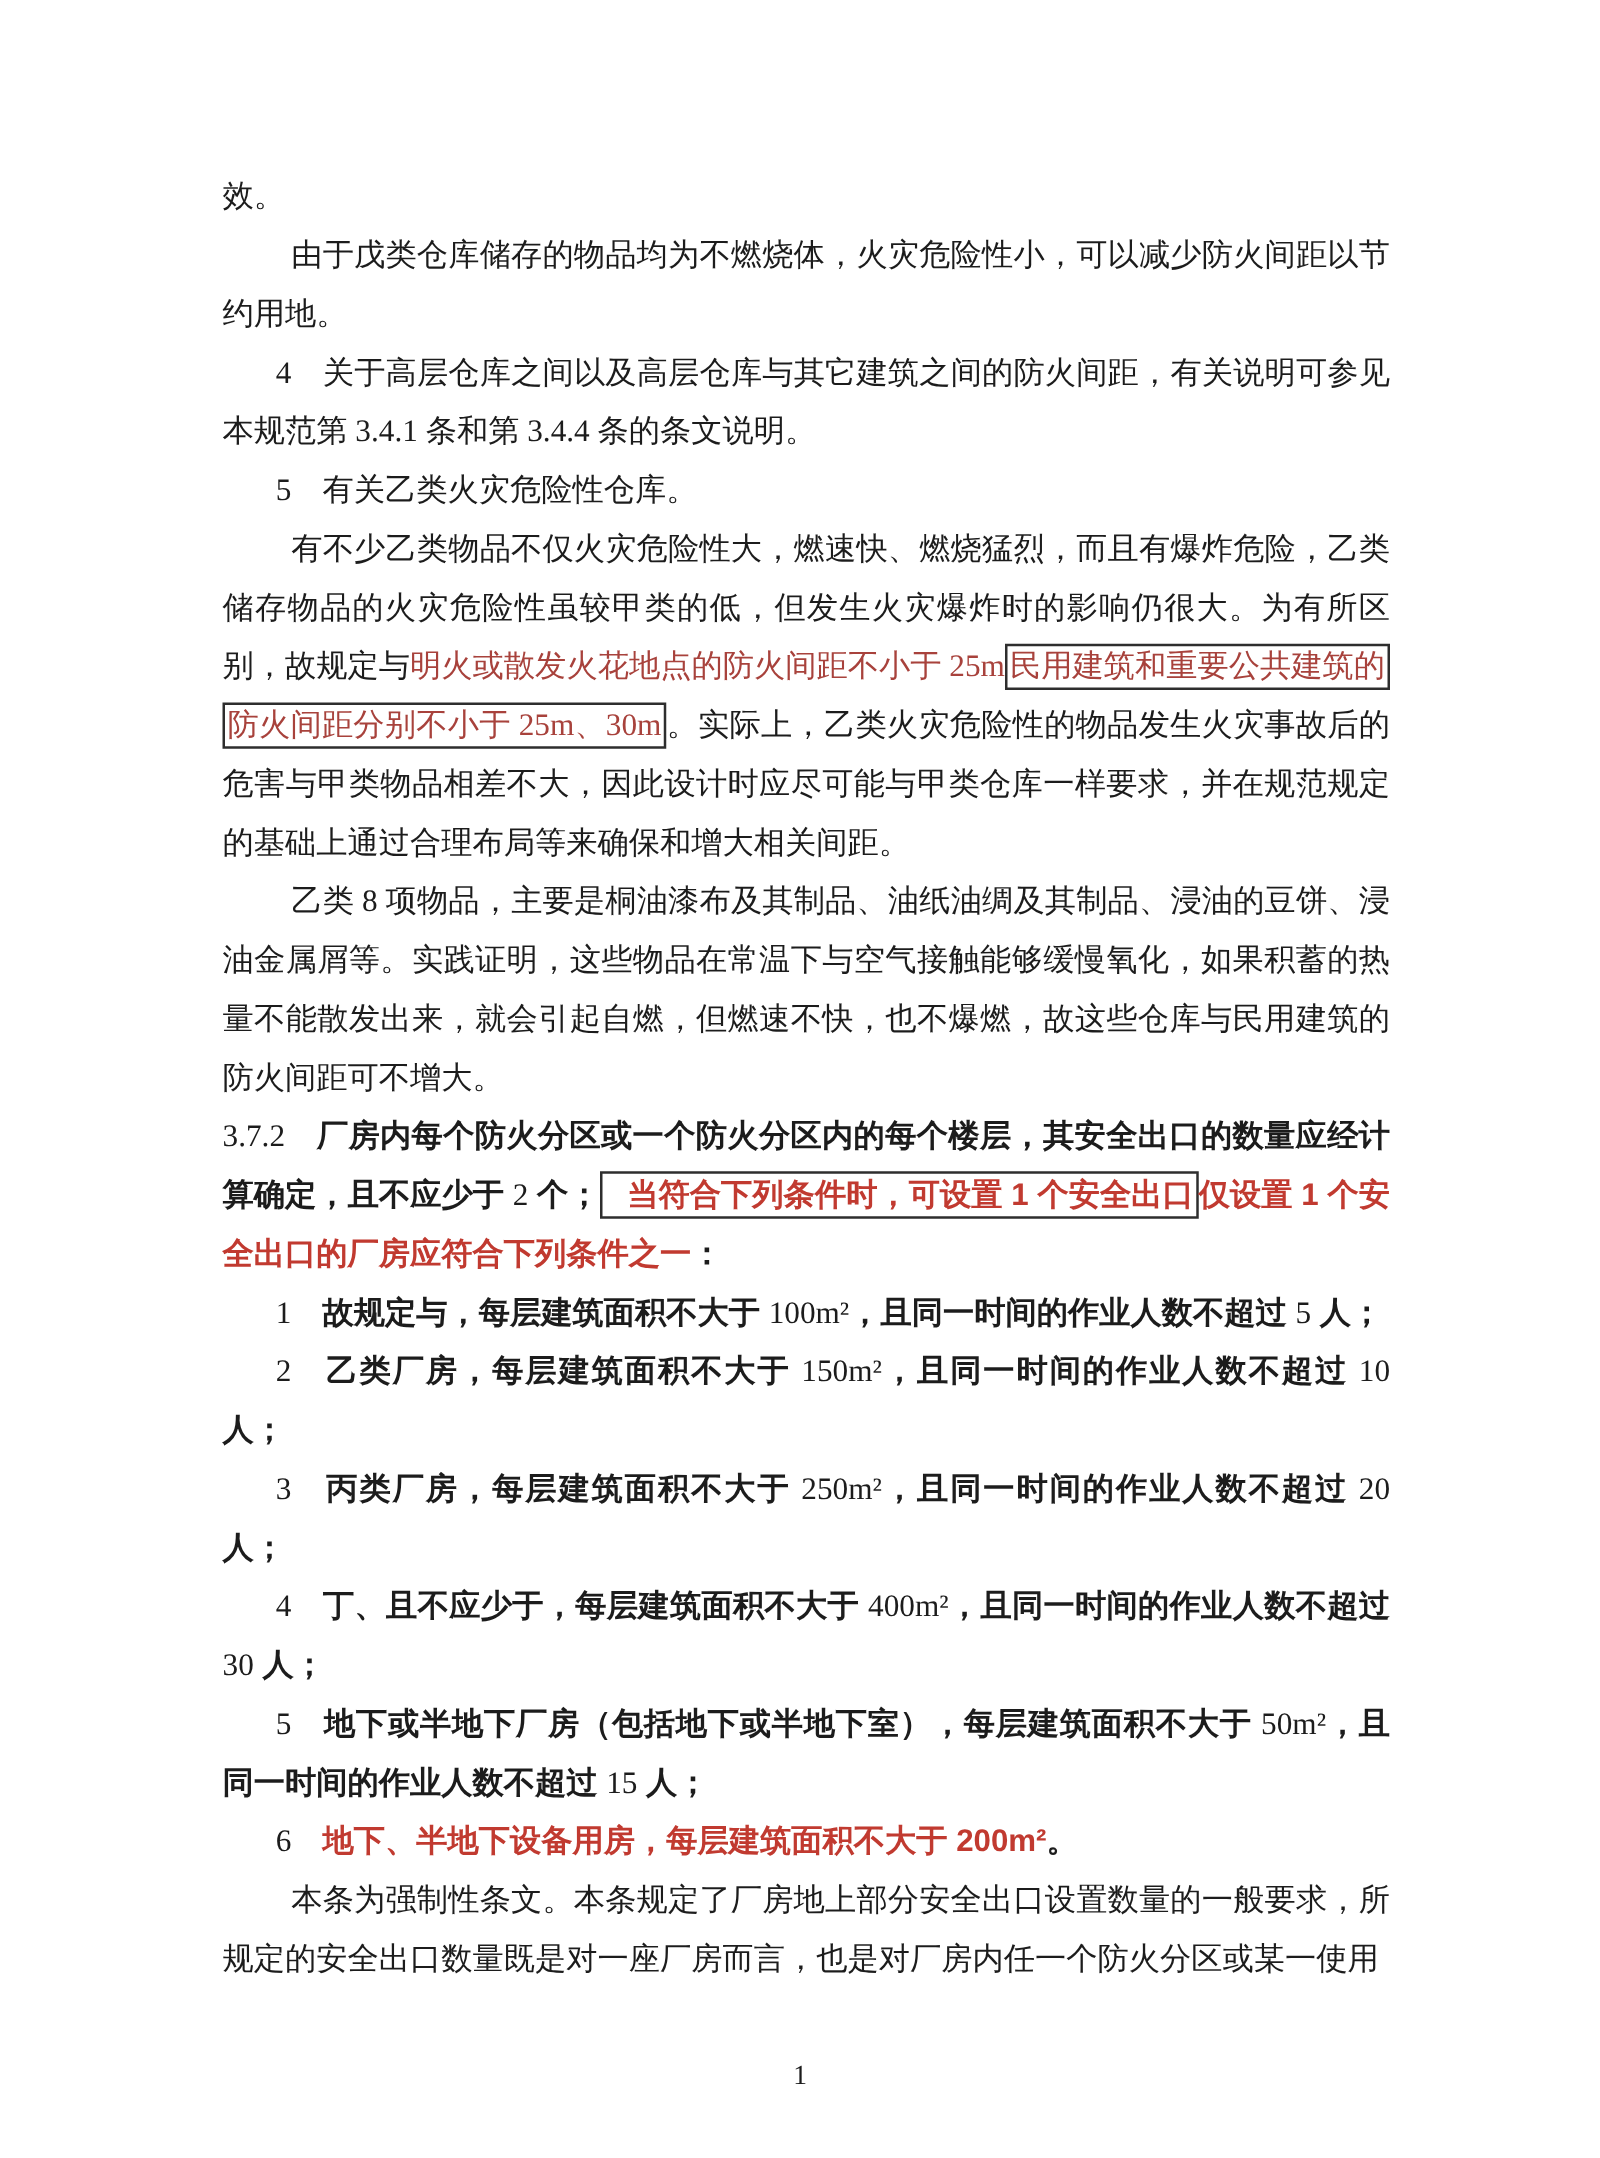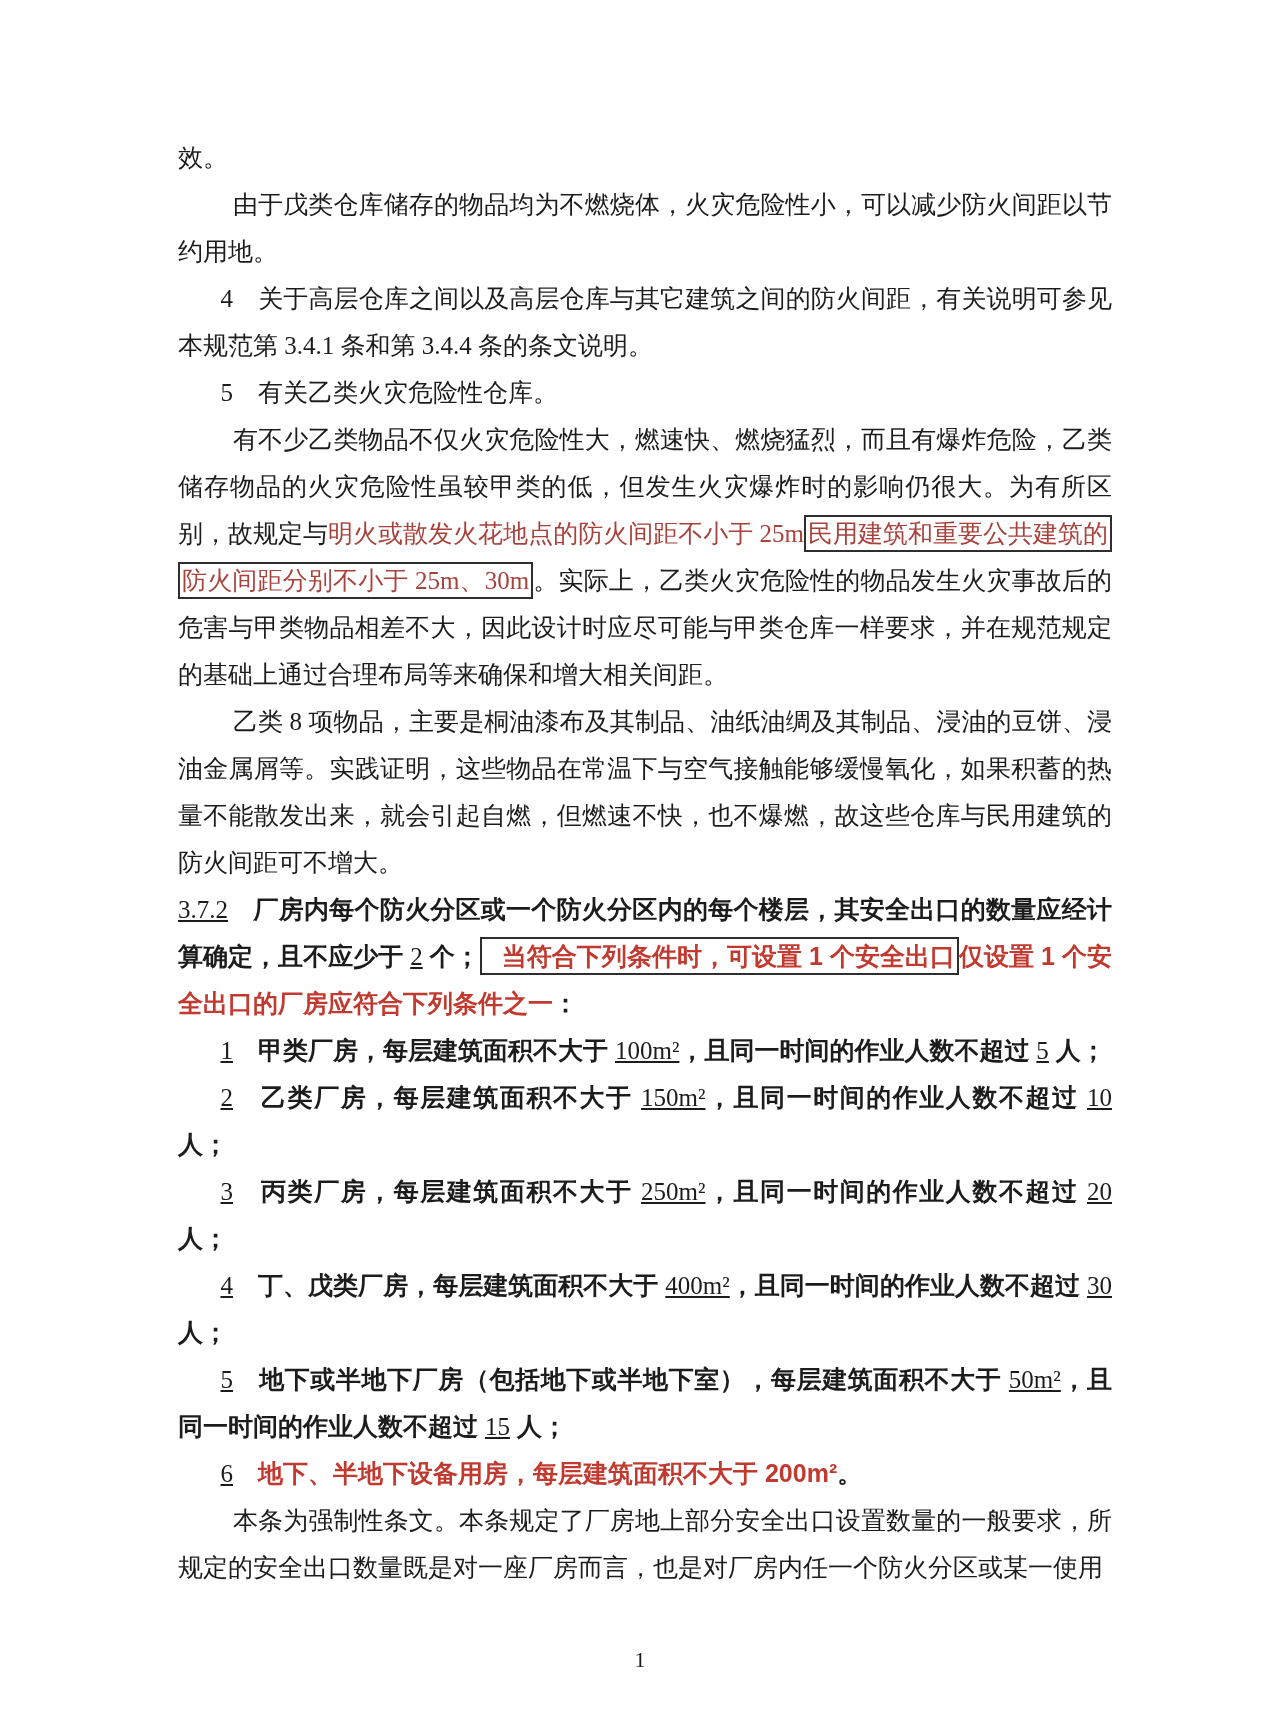--- a/index.html
+++ b/index.html
@@ -26,21 +26,21 @@
     font-size:25px;
     line-height:47px;
     word-break:break-all;
   }
   .serif{ font-family:"Liberation Serif", serif; font-weight:400; }
   .hei{ font-family:"Liberation Sans", sans-serif; font-weight:700; }
   .ind-none{ text-indent:0; }
   .ind-text{ text-indent:2.2em; }
   .ind-num{ text-indent:1.7em; }
   .s-text{}
-  .s-num{ font-family:"Liberation Serif", serif; font-weight:400;text-decoration:underline; }
+  .s-num{ font-family:"Liberation Serif", serif; font-weight:400; }
   .s-red-ul{
     color:var(--red-serif,#a8423c);
     text-decoration-thickness:2px;
     text-underline-offset:7px;
   }
   .hei .s-red-ul{ color:var(--red-bold,#c13a30); }
   .s-red-box{
     color:var(--red-serif,#a8423c);
     border:2px solid var(--box-border,#2e2e2e);
     padding:3px 2px;
@@ -64,22 +64,22 @@
 
 <div class="page">
   <div class="content">
       <p class="para serif ind-none"><span class="s-text">效。</span></p>
       <p class="para serif ind-text"><span class="s-text">由于戊类仓库储存的物品均为不燃烧体，火灾危险性小，可以减少防火间距以节约用地。</span></p>
       <p class="para serif ind-num"><span class="s-text">4　关于高层仓库之间以及高层仓库与其它建筑之间的防火间距，有关说明可参见本规范第 3.4.1 条和第 3.4.4 条的条文说明。</span></p>
       <p class="para serif ind-num"><span class="s-text">5　有关乙类火灾危险性仓库。</span></p>
       <p class="para serif ind-text"><span class="s-text">有不少乙类物品不仅火灾危险性大，燃速快、燃烧猛烈，而且有爆炸危险，乙类储存物品的火灾危险性虽较甲类的低，但发生火灾爆炸时的影响仍很大。为有所区别，故规定与</span><span class="s-red-ul">明火或散发火花地点的防火间距不小于 25m</span><span class="s-red-box">民用建筑和重要公共建筑的防火间距分别不小于 25m、30m</span><span class="s-text">。实际上，乙类火灾危险性的物品发生火灾事故后的危害与甲类物品相差不大，因此设计时应尽可能与甲类仓库一样要求，并在规范规定的基础上通过合理布局等来确保和增大相关间距。</span></p>
       <p class="para serif ind-text"><span class="s-text">乙类 8 项物品，主要是桐油漆布及其制品、油纸油绸及其制品、浸油的豆饼、浸油金属屑等。实践证明，这些物品在常温下与空气接触能够缓慢氧化，如果积蓄的热量不能散发出来，就会引起自燃，但燃速不快，也不爆燃，故这些仓库与民用建筑的防火间距可不增大。</span></p>
       <p class="para hei ind-none"><span class="s-num">3.7.2</span><span class="s-text">　厂房内每个防火分区或一个防火分区内的每个楼层，其安全出口的数量应经计算确定，且不应少于 </span><span class="s-num">2</span><span class="s-text"> 个；</span><span class="s-red-box">当符合下列条件时，可设置 1 个安全出口</span><span class="s-red-ul">仅设置 1 个安全出口的厂房应符合下列条件之一</span><span class="s-text">：</span></p>
-      <p class="para hei ind-num"><span class="s-num">1</span><span class="s-text">　甲类厂房，每层建筑面积不大于 </span><span class="s-num">100m²</span><span class="s-text">，且同一时间的作业人数不超过 </span><span class="s-num">5</span><span class="s-text"> 人；</span></p>
+      <p class="para hei ind-num"><span class="s-num">1</span><span class="s-text">　故规定与，每层建筑面积不大于 </span><span class="s-num">100m²</span><span class="s-text">，且同一时间的作业人数不超过 </span><span class="s-num">5</span><span class="s-text"> 人；</span></p>
       <p class="para hei ind-num"><span class="s-num">2</span><span class="s-text">　乙类厂房，每层建筑面积不大于 </span><span class="s-num">150m²</span><span class="s-text">，且同一时间的作业人数不超过 </span><span class="s-num">10</span><span class="s-text"> 人；</span></p>
       <p class="para hei ind-num"><span class="s-num">3</span><span class="s-text">　丙类厂房，每层建筑面积不大于 </span><span class="s-num">250m²</span><span class="s-text">，且同一时间的作业人数不超过 </span><span class="s-num">20</span><span class="s-text"> 人；</span></p>
-      <p class="para hei ind-num"><span class="s-num">4</span><span class="s-text">　丁、戊类厂房，每层建筑面积不大于 </span><span class="s-num">400m²</span><span class="s-text">，且同一时间的作业人数不超过 </span><span class="s-num">30</span><span class="s-text"> 人；</span></p>
+      <p class="para hei ind-num"><span class="s-num">4</span><span class="s-text">　丁、且不应少于，每层建筑面积不大于 </span><span class="s-num">400m²</span><span class="s-text">，且同一时间的作业人数不超过 </span><span class="s-num">30</span><span class="s-text"> 人；</span></p>
       <p class="para hei ind-num"><span class="s-num">5</span><span class="s-text">　地下或半地下厂房（包括地下或半地下室），每层建筑面积不大于 </span><span class="s-num">50m²</span><span class="s-text">，且同一时间的作业人数不超过 </span><span class="s-num">15</span><span class="s-text"> 人；</span></p>
       <p class="para hei ind-num"><span class="s-num">6</span><span class="s-text">　</span><span class="s-red-ul">地下、半地下设备用房，每层建筑面积不大于 200m²</span><span class="s-text">。</span></p>
       <p class="para serif ind-text"><span class="s-text">本条为强制性条文。本条规定了厂房地上部分安全出口设置数量的一般要求，所规定的安全出口数量既是对一座厂房而言，也是对厂房内任一个防火分区或某一使用</span></p>
     </div>
   <div class="footer">1</div>
 </div>
 
 </body></html>

